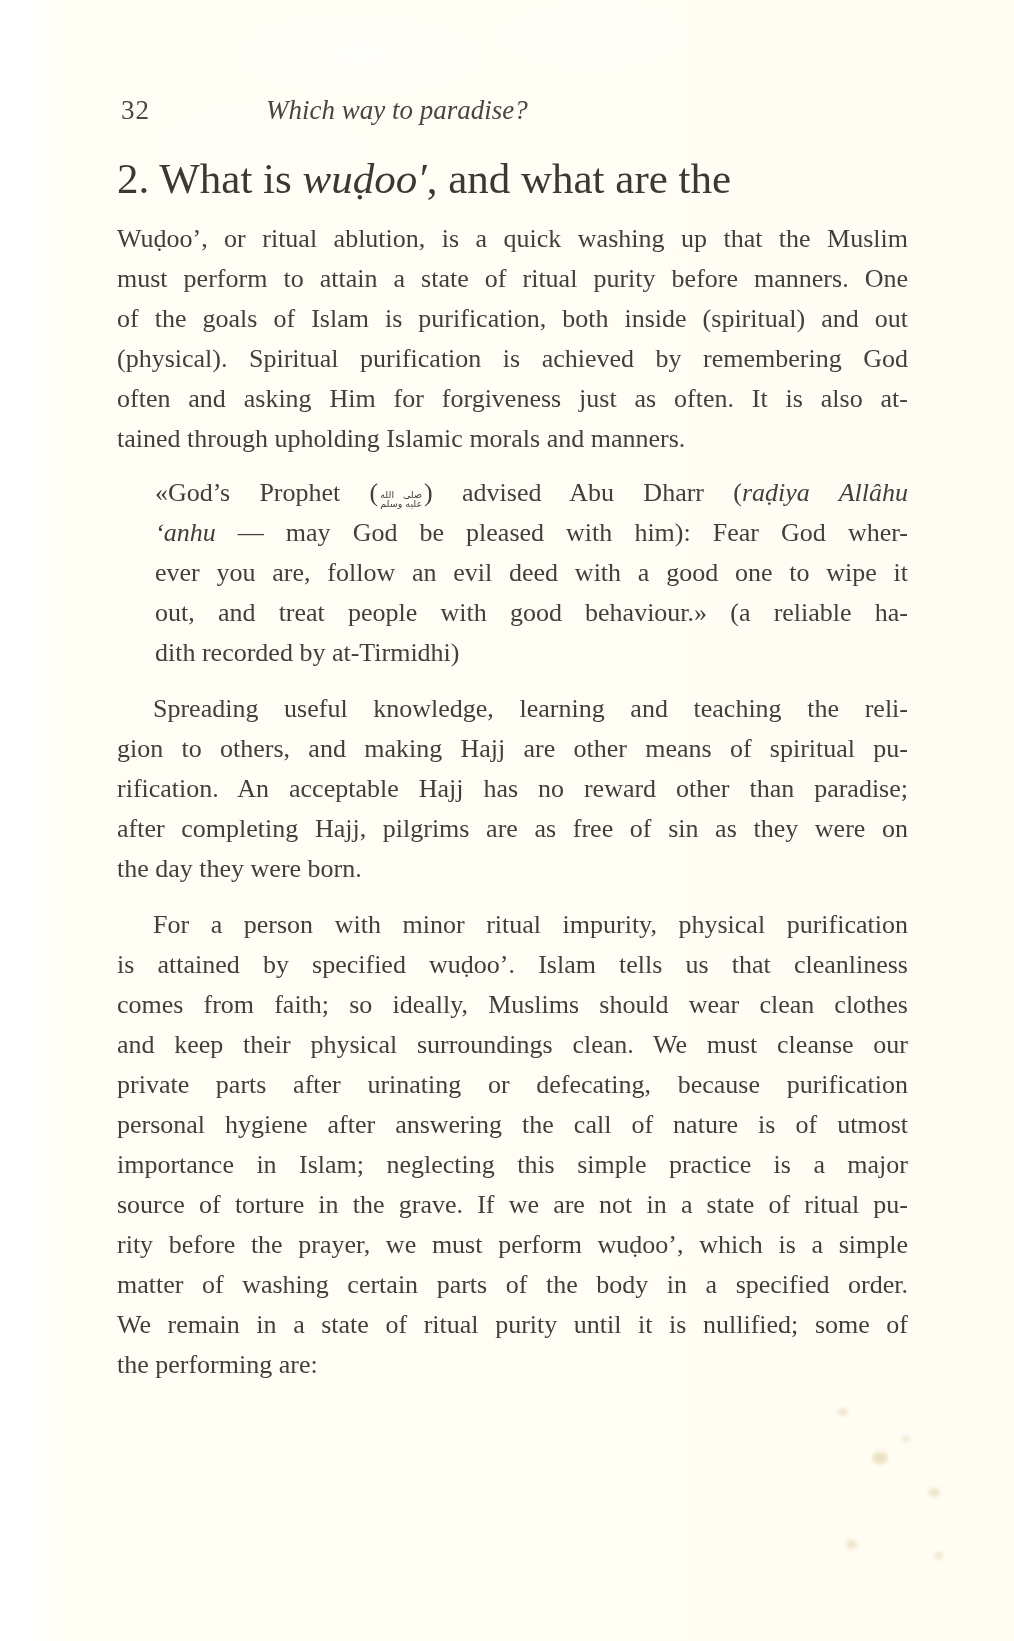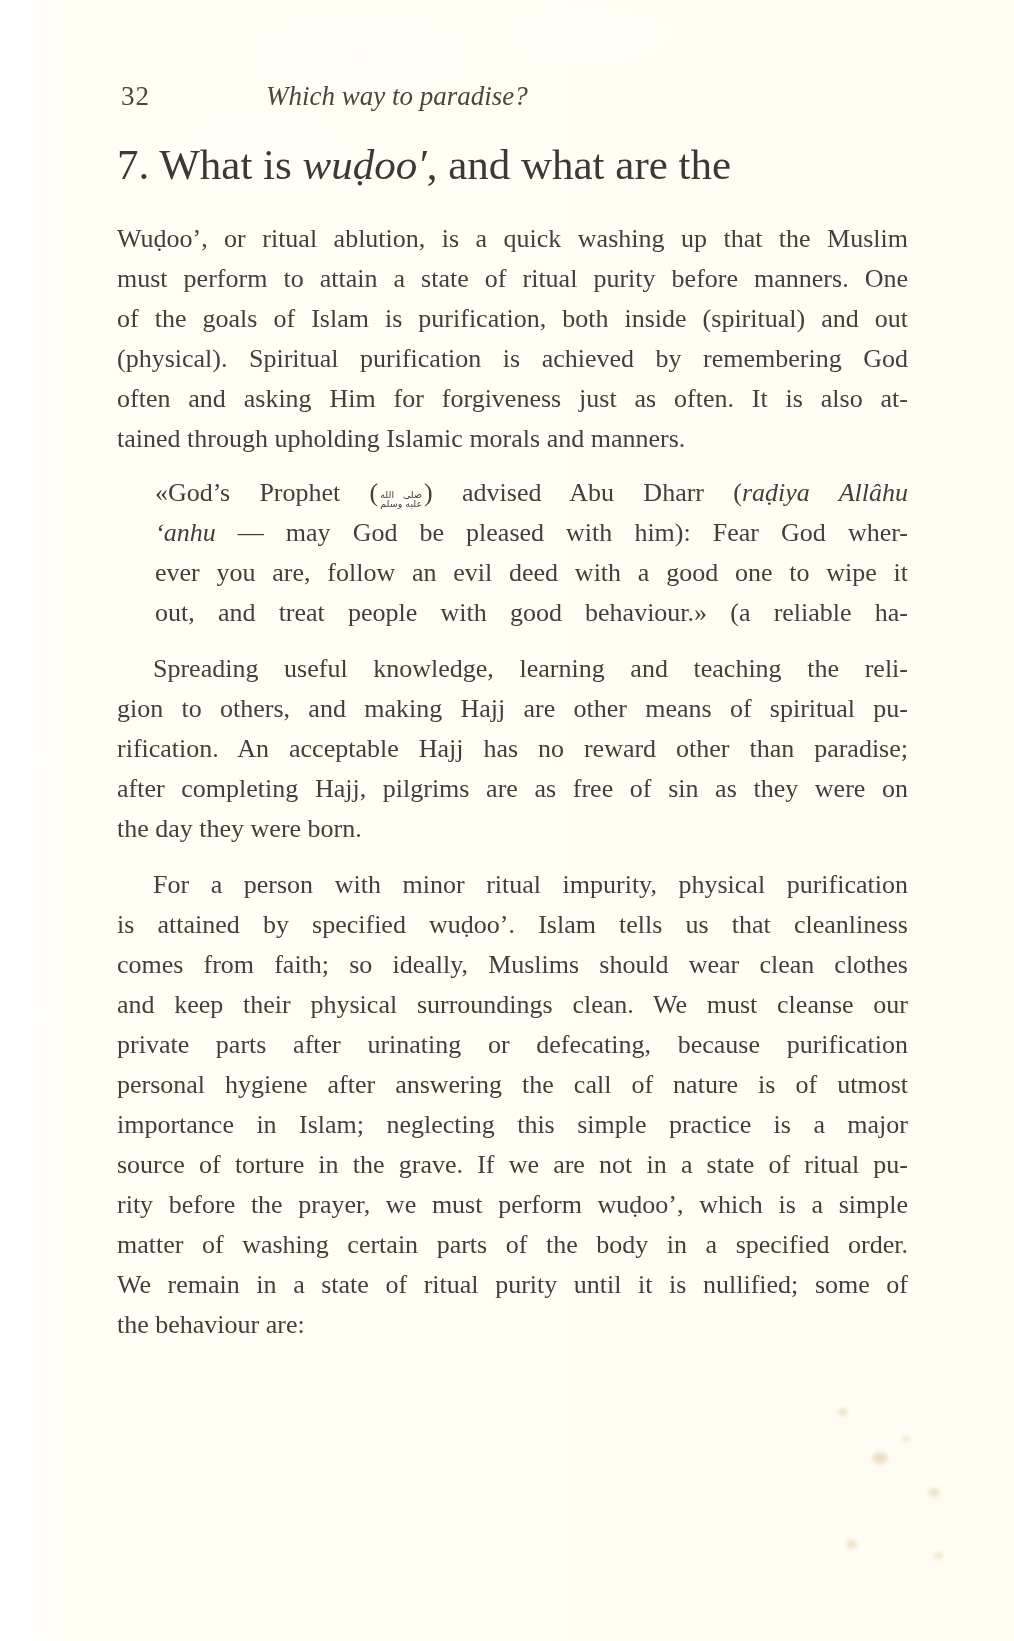--- a/index.html
+++ b/index.html
@@ -7,32 +7,32 @@
   body{
     width:1014px;height:1641px;position:relative;overflow:hidden;
     background:
       radial-gradient(ellipse 180px 60px at 360px 55px, rgba(255,255,255,.55), rgba(255,255,255,0) 70%),
       radial-gradient(ellipse 140px 50px at 590px 35px, rgba(255,255,255,.45), rgba(255,255,255,0) 70%),
       radial-gradient(ellipse 160px 70px at 260px 150px, rgba(255,255,255,.35), rgba(255,255,255,0) 70%),
       linear-gradient(to right, #ffffff 0px, #ffffff 28px, #fffef5 58px, #fffdf3 100%);
     font-family:"Liberation Serif","DejaVu Serif",serif;
     color:#423f3b;
   }
-  .textcol{position:absolute;left:117px;top:81px;width:791px;}
+  .textcol{position:absolute;left:117px;top:95px;width:791px;}
   .runhead{display:flex;align-items:baseline;height:32px;font-size:27px;color:#49463f;}
   .pagenum{margin-left:4px;letter-spacing:1px;}
   .runtitle{font-style:italic;margin-left:116px;}
   .heading{margin-top:32px;font-size:43px;line-height:54px;color:#3b3835;}
   .heading .tline{text-align:left;text-align-last:left;}
   .heading .tline + .tline{padding-left:54px;}
   .para{font-size:26px;}
   .tline{line-height:40px;text-align:justify;text-align-last:justify;}
   .tline.last{text-align-last:left;}
   .tline.findent{padding-left:36px;}
-  .p-first{margin-top:34px;}
+  .p-first{margin-top:20px;}
   .p-quote{margin-top:14px;margin-left:38px;}
   .p-body{margin-top:16px;}
   i{font-style:italic;font-family:Liberation Serif, serif;}
   .honorific{
     display:inline-block;font-family:"DejaVu Sans",sans-serif;
     font-size:9.5px;line-height:9px;text-align:left;
     vertical-align:-6px;padding:0 2px;white-space:nowrap;margin-top:12px;
   }
   .stain{position:absolute;border-radius:50%;filter:blur(2px);}
 </style>
@@ -40,58 +40,59 @@
 <body>
 
 <div class="textcol">
 
   <div class="runhead">
     <span class="pagenum">32</span>
     <span class="runtitle">Which way to paradise?</span>
   </div>
 
   <div class="heading">
-      <div class="tline"><span>7. What is </span><i>wuḍoo′</i><span>, and what are the</span></div>
+      <div class="tline"><span>2. What is </span><i>wuḍoo′</i><span>, and what are the</span></div>
     </div>
 
   <div>
       <div class="para p-first">
         <div class="tline"><span>Wuḍoo’, or ritual ablution, is a quick washing up that the Muslim</span></div>
         <div class="tline"><span>must perform to attain a state of ritual purity before manners. One</span></div>
         <div class="tline"><span>of the goals of Islam is purification, both inside (spiritual) and out</span></div>
         <div class="tline"><span>(physical). Spiritual purification is achieved by remembering God</span></div>
         <div class="tline"><span>often and asking Him for forgiveness just as often. It is also at-</span></div>
         <div class="tline last"><span>tained through upholding Islamic morals and manners.</span></div>
       </div>
       <div class="para p-quote">
         <div class="tline"><span>«God’s Prophet (</span><span class="honorific"><div>صلى الله</div><div>عليه وسلم</div></span><span>) advised Abu Dharr (</span><i>raḍiya Allâhu</i></div>
         <div class="tline"><i>‘anhu</i><span> — may God be pleased with him): Fear God wher-</span></div>
         <div class="tline"><span>ever you are, follow an evil deed with a good one to wipe it</span></div>
         <div class="tline"><span>out, and treat people with good behaviour.» (a reliable ha-</span></div>
+        <div class="tline last"><span>dith recorded by at-Tirmidhi)</span></div>
       </div>
       <div class="para p-body">
         <div class="tline findent"><span>Spreading useful knowledge, learning and teaching the reli-</span></div>
         <div class="tline"><span>gion to others, and making Hajj are other means of spiritual pu-</span></div>
         <div class="tline"><span>rification. An acceptable Hajj has no reward other than paradise;</span></div>
         <div class="tline"><span>after completing Hajj, pilgrims are as free of sin as they were on</span></div>
         <div class="tline last"><span>the day they were born.</span></div>
       </div>
       <div class="para p-body">
         <div class="tline findent"><span>For a person with minor ritual impurity, physical purification</span></div>
         <div class="tline"><span>is attained by specified wuḍoo’. Islam tells us that cleanliness</span></div>
         <div class="tline"><span>comes from faith; so ideally, Muslims should wear clean clothes</span></div>
         <div class="tline"><span>and keep their physical surroundings clean. We must cleanse our</span></div>
         <div class="tline"><span>private parts after urinating or defecating, because purification</span></div>
         <div class="tline"><span>personal hygiene after answering the call of nature is of utmost</span></div>
         <div class="tline"><span>importance in Islam; neglecting this simple practice is a major</span></div>
         <div class="tline"><span>source of torture in the grave. If we are not in a state of ritual pu-</span></div>
         <div class="tline"><span>rity before the prayer, we must perform wuḍoo’, which is a simple</span></div>
         <div class="tline"><span>matter of washing certain parts of the body in a specified order.</span></div>
         <div class="tline"><span>We remain in a state of ritual purity until it is nullified; some of</span></div>
-        <div class="tline last"><span>the behaviour are:</span></div>
+        <div class="tline last"><span>the performing are:</span></div>
       </div>
     </div>
 
 </div>
 
 <div>
     <div class="stain" style="left: 838px; top: 1408px; width: 10px; height: 8px; background: rgb(201, 169, 106); opacity: 0.3;"></div>
     <div class="stain" style="left: 872px; top: 1452px; width: 16px; height: 12px; background: rgb(201, 169, 106); opacity: 0.35;"></div>
     <div class="stain" style="left: 902px; top: 1436px; width: 8px; height: 6px; background: rgb(201, 169, 106); opacity: 0.28;"></div>
     <div class="stain" style="left: 928px; top: 1488px; width: 12px; height: 9px; background: rgb(201, 169, 106); opacity: 0.3;"></div>

